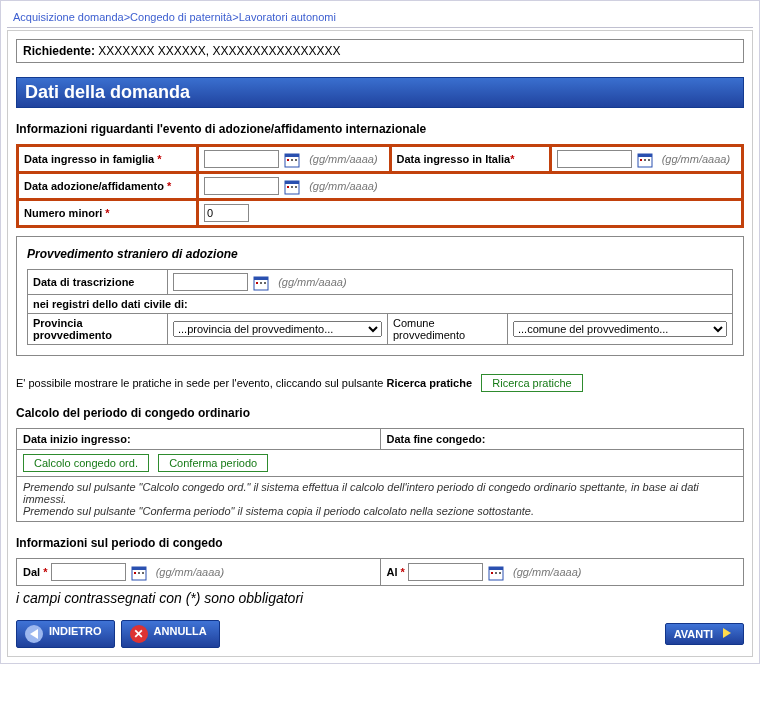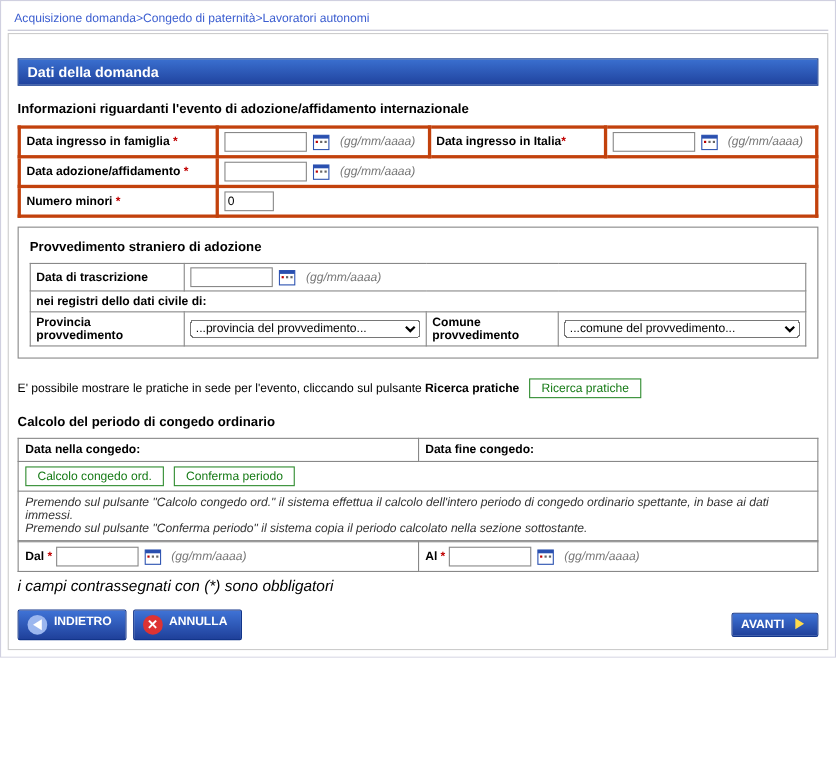--- a/index.html
+++ b/index.html
@@ -4,21 +4,21 @@
 <style>
   * { box-sizing: border-box; }
   body { margin: 0; padding: 0; font-family: Verdana, Arial, sans-serif; font-size: 11px; background: #fff; }
   .outer-wrap { width: 760px; border: 1px solid #d0d0e0; padding: 6px; }
   .breadcrumb { color: #3c5ed0; font-size: 11px; padding: 4px 6px; border-bottom: 1px solid #c0c0d0; background:#fff; }
   .main { padding: 8px; border: 1px solid #ccc; margin-top:2px;}
   .richiedente { border: 1px solid #888; padding: 4px 6px; font-size: 12px; }
   .richiedente b { font-weight: bold; }
   .section-header {
     background: linear-gradient(#3a6fcf,#20439e);
-    color: #fff; font-weight: bold; font-size: 13px;
+    color: #fff; font-weight: bold; font-size: 18px;
     padding: 4px 8px; margin: 14px 0 14px 0; border:1px solid #133a90;
   }
   .subhead { font-weight: bold; margin: 6px 0 8px 0; font-size: 12px;}
   table.form-tbl { width: 100%; border-collapse: collapse; }
   table.form-tbl td { border: 3px solid #c2410c; padding: 3px 5px; vertical-align: middle; font-size: 11px; }
   table.form-tbl td.lbl { font-weight: bold; width: 180px; }
   .req { color: #c00000; font-weight: bold; }
   input[type=text].date { width: 75px; border:1px solid #888; height:18px; font-size:11px;}
   input[type=text].small { width: 45px; border:1px solid #888; height:18px; font-size:11px;}
   .hint { color: #777; font-style: italic; margin-left:4px;}
@@ -50,20 +50,24 @@
   .x-mark { color:#fff; font-weight:bold; font-size:12px; line-height:1;}
   .arrow-icon-right-yellow { width:0;height:0;border-top:5px solid transparent;border-bottom:5px solid transparent;border-left:8px solid #ffdb4d; margin-left:4px;}
 </style>
 </head>
 <body>
 
 <div class="outer-wrap">
   <div class="breadcrumb">Acquisizione domanda&gt;Congedo di paternità&gt;Lavoratori autonomi</div>
   <div class="main">
 
+    <div class="richiedente">
+      <b>Richiedente:</b>
+      <span>XXXXXXX XXXXXX, XXXXXXXXXXXXXXXX</span>
+    </div>
 
     <div class="section-header">Dati della domanda</div>
 
     <div class="subhead">Informazioni riguardanti l'evento di adozione/affidamento internazionale</div>
 
     <table class="form-tbl">
       <tbody>
           <tr>
         <td class="lbl">
           <span>Data ingresso in famiglia</span> <span class="req">*</span>
@@ -122,21 +126,21 @@
         </td>
         <td colspan="3">
           <input type="text" class="small" value="0" style="">
         </td>
       </tr>
     </tbody>
       </table>
 
     <div class="innerbox">
       <div class="innerpad">
-        <div class="subhead" style="margin-top:0;">Provvedimento straniero di adozione</div>
+        <div class="subhead" style="margin-top:0;font-style:italic;">Provvedimento straniero di adozione</div>
         <table class="inner-tbl">
           <tbody>
               <tr>
             <td style="width:140px; font-weight:bold;">Data di trascrizione</td>
             <td colspan="3">
               <input type="text" class="date" style="">
               <span class="cal-icon">
                 <svg viewBox="0 0 16 16">
                       <rect x="1" y="2" width="14" height="13" fill="#fff" stroke="#2a50b0"></rect>
                       <rect x="1" y="2" width="14" height="3" fill="#2a50b0"></rect>
@@ -151,21 +155,21 @@
           <tr>
             <td colspan="4" style="font-weight:bold;">nei registri dello dati civile di:</td>
           </tr>
           <tr>
             <td style="font-weight:bold;">Provincia provvedimento</td>
             <td style="width:220px;">
               <select>
                 <option>...provincia del provvedimento...</option>
               </select>
             </td>
-            <td style="font-weight:bold; width:120px;">Comune provvedimento</td>
+            <td style="font-weight:normal; width:120px;">Comune provvedimento</td>
             <td>
               <select>
                 <option>...comune del provvedimento...</option>
               </select>
             </td>
           </tr>
         </tbody>
           </table>
       </div>
     </div>
@@ -175,39 +179,40 @@
       <b>Ricerca pratiche</b>
       &nbsp;
       <button class="btn-green">Ricerca pratiche</button>
     </div>
 
     <div class="subhead">Calcolo del periodo di congedo ordinario</div>
 
     <table class="congedo-tbl">
       <tbody>
           <tr>
-        <td style="font-weight:bold; width:50%;">Data nella congedo:</td>
+        <td style="font-weight:bold; width:50%;">Data inizio ingresso:</td>
         <td style="font-weight:bold;">Data fine congedo:</td>
       </tr>
       <tr>
         <td colspan="2">
           <button class="btn-green">Calcolo congedo ord.</button>
           &nbsp;
           <button class="btn-green">Conferma periodo</button>
         </td>
       </tr>
       <tr>
         <td colspan="2" class="note">
           <div>Premendo sul pulsante "Calcolo congedo ord." il sistema effettua il calcolo dell'intero periodo di congedo ordinario spettante, in base ai dati immessi.</div>
           <div>Premendo sul pulsante "Conferma periodo" il sistema copia il periodo calcolato nella sezione sottostante.</div>
         </td>
       </tr>
     </tbody>
       </table>
 
+    <div class="subhead" style="margin-top:14px;">Informazioni sul periodo di congedo</div>
 
     <table class="congedo-tbl">
       <tbody>
           <tr>
         <td style="width:50%;">
           <b>Dal</b> <span class="req">*</span>
           <input type="text" class="date" style="">
           <span class="cal-icon">
             <svg viewBox="0 0 16 16">
                   <rect x="1" y="2" width="14" height="13" fill="#fff" stroke="#2a50b0"></rect>

